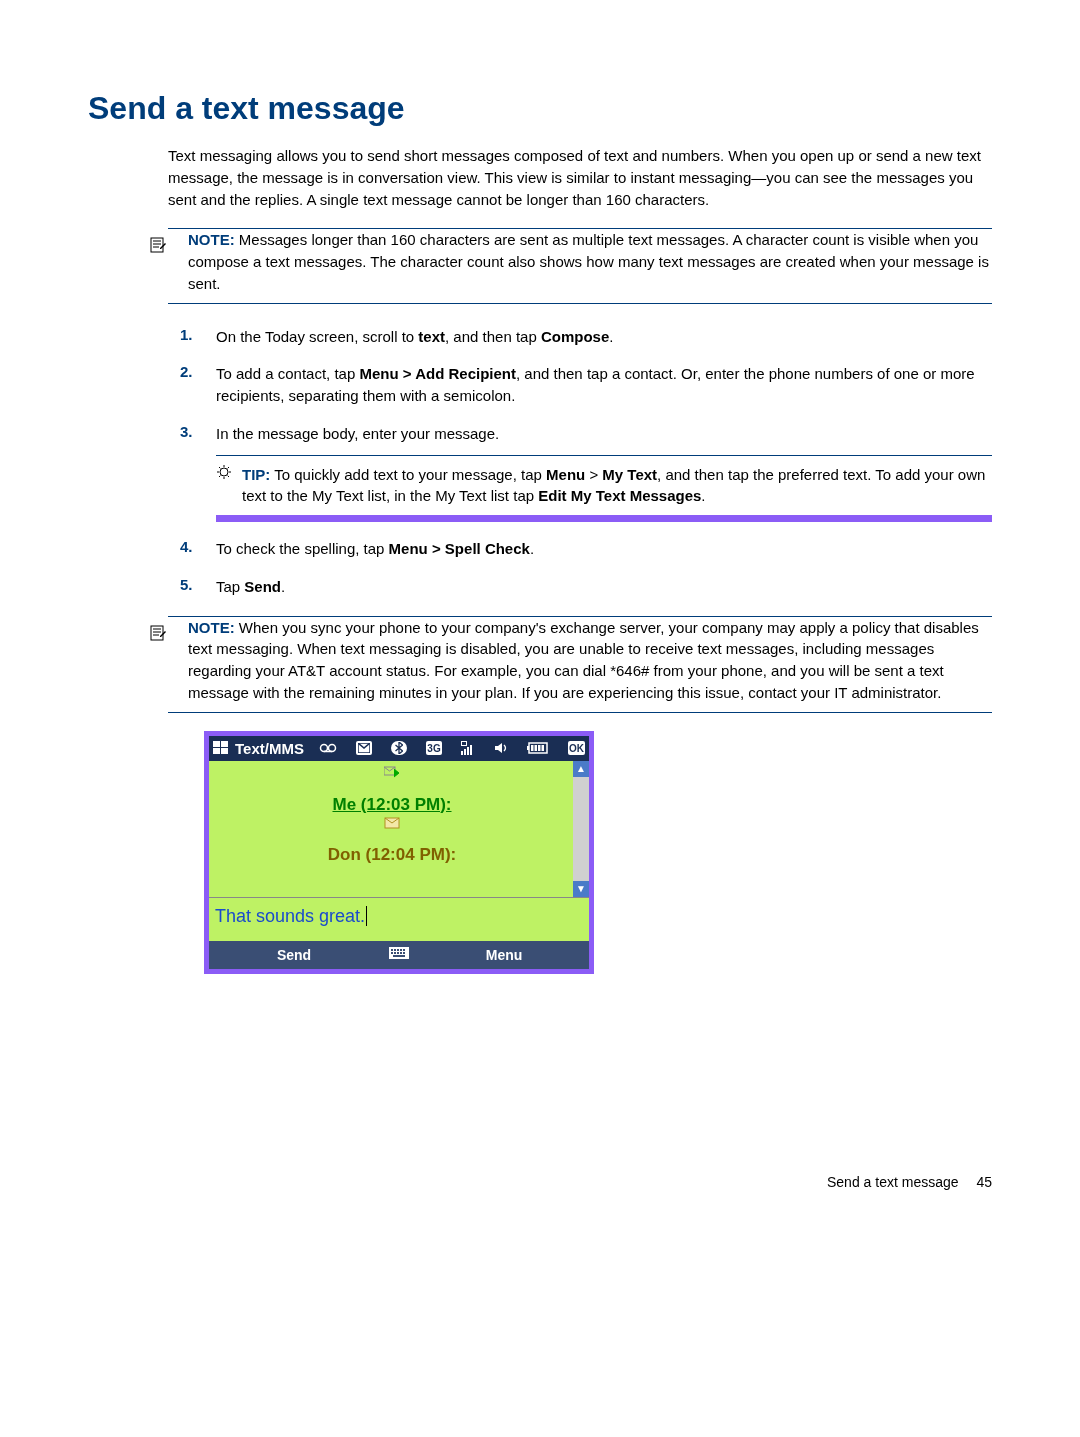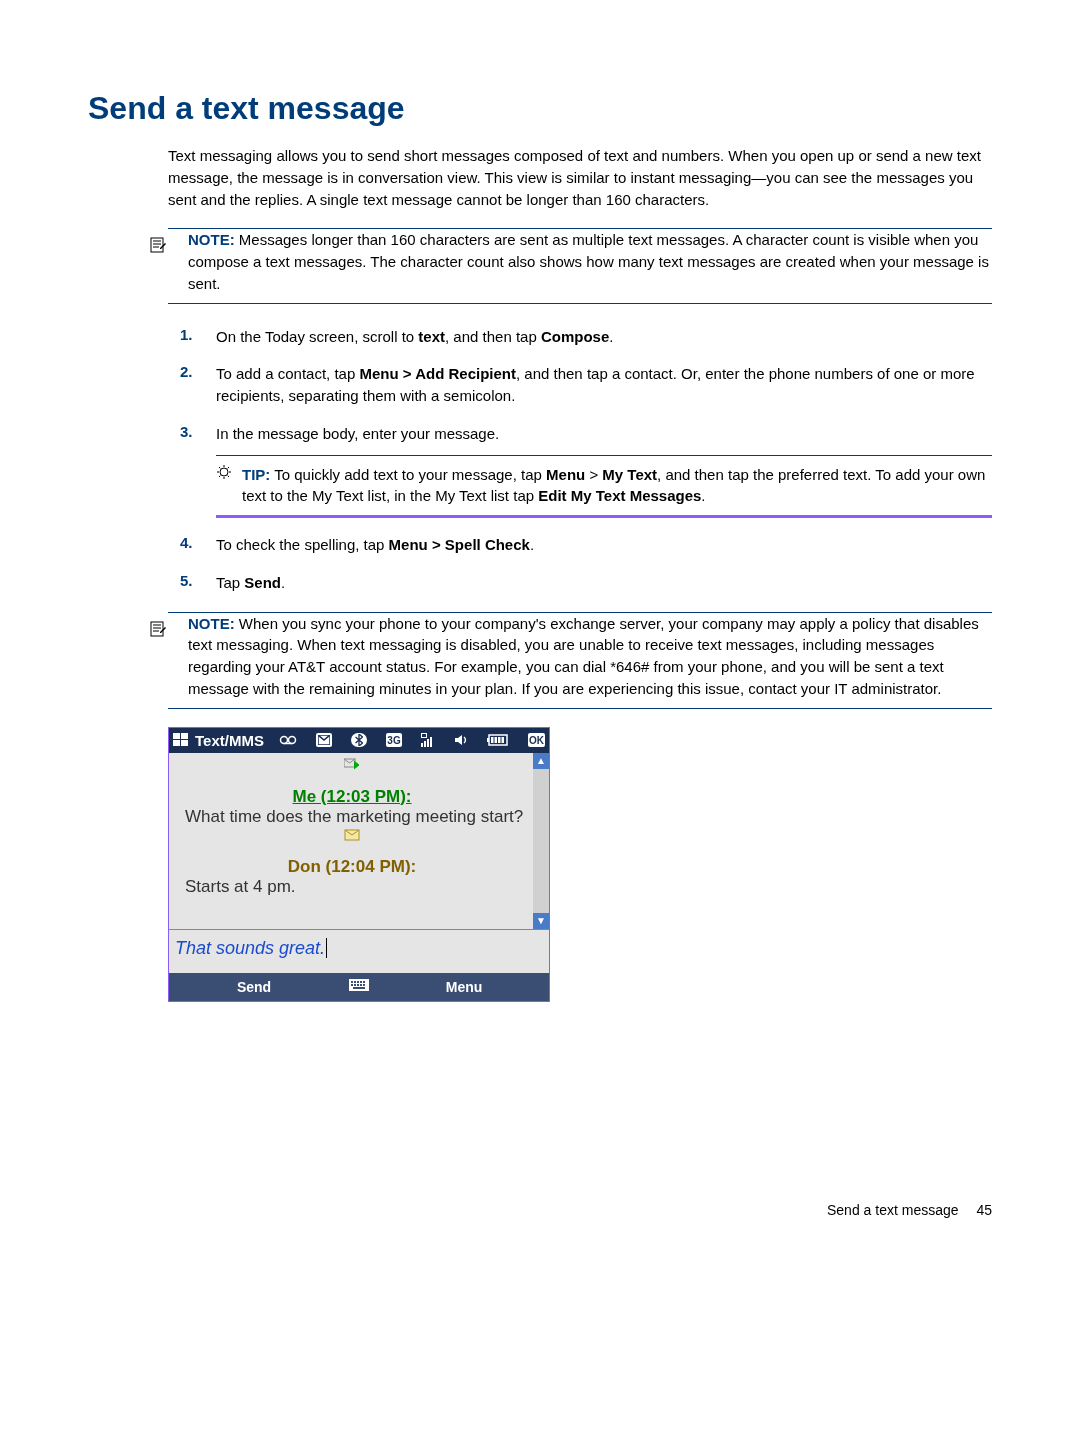--- a/index.html
+++ b/index.html
@@ -44,21 +44,21 @@
     top: 8px;
     width: 16px;
     height: 16px;
   }
   .sub-callout {
     margin-top: 10px;
     margin-bottom: 0;
     position: relative;
     padding-left: 26px;
     border-top: 1px solid #003d7a;
-    border-bottom: 3px solid #8b5cf6;
+    border-bottom: 7px solid #8b5cf6;
     padding-top: 8px;
     padding-bottom: 8px;
   }
   .sub-callout .icon {
     position: absolute;
     left: 0;
     top: 8px;
   }
   .callout-label {
     font-weight: bold;
@@ -77,27 +77,27 @@
     color: #003d7a;
     font-weight: bold;
     text-align: left;
     padding-left: 12px;
   }
   .step-body {
     flex: 1;
   }
   .b { font-weight: bold; }
   .screenshot {
-    margin-left: 80px;
+    margin-left: 116px;
     margin-top: 14px;
     width: 380px;
-    border: 1px solid #8b5cf6;
+    border: 5px solid #8b5cf6;
     font-family: Tahoma, Verdana, sans-serif;
     font-size: 16px;
-    background: #e5e5e5;
+    background: #bef264;
   }
   .ss-titlebar {
     background: #1a2e54;
     color: #fff;
     display: flex;
     align-items: center;
     justify-content: space-between;
     padding: 4px 4px;
     font-size: 15px;
   }
@@ -159,21 +159,20 @@
     font-size: 10px;
     text-align: center;
     height: 16px;
     line-height: 16px;
   }
   .ss-input {
     border-top: 1px solid #888;
     padding: 8px 6px 14px;
     color: #1a4bcc;
     font-size: 18px;
-    font-style: italic;
   }
   .ss-input .cursor {
     border-right: 1px solid #000;
     padding-right: 1px;
   }
   .ss-softkeys {
     background: #3a4e74;
     color: #fff;
     display: flex;
     font-size: 14px;
@@ -375,31 +374,29 @@
         <div class="sender-line">
           <span>
             <svg width="16" height="14" viewBox="0 0 16 14">
                 <rect x="0" y="2" width="11" height="8" fill="none" stroke="#888" stroke-width="1"></rect>
                 <path d="M0 2 L5.5 6 L11 2" fill="none" stroke="#888" stroke-width="1"></path>
                 <path d="M10 4 L15 8 L10 12" fill="#0a0" stroke="#0a0" stroke-width="1"></path>
               </svg>
           </span>
           <span class="ss-sender">Me (12:03 PM):</span>
         </div>
-        <div class="ss-msg">What time does the marketing meeting start?</div>
         <div class="sender-line" style="margin-top:2px;">
           <span>
             <svg width="16" height="12" viewBox="0 0 16 12">
                 <rect x="1" y="1" width="14" height="10" fill="#f4e8a8" stroke="#b09020" stroke-width="1"></rect>
                 <path d="M1 1 L8 6 L15 1" fill="none" stroke="#b09020" stroke-width="1"></path>
               </svg>
           </span>
           <span class="ss-sender2">Don (12:04 PM):</span>
         </div>
-        <div class="ss-msg">Starts at 4 pm.</div>
         <div style="height:28px;"></div>
       </div>
       <div class="ss-scroll">
         <div class="ss-scroll-btn">▲</div>
         <div style="flex:1;background:#d0d0d0;"></div>
         <div class="ss-scroll-btn">▼</div>
       </div>
     </div>
 
     <div class="ss-input">

